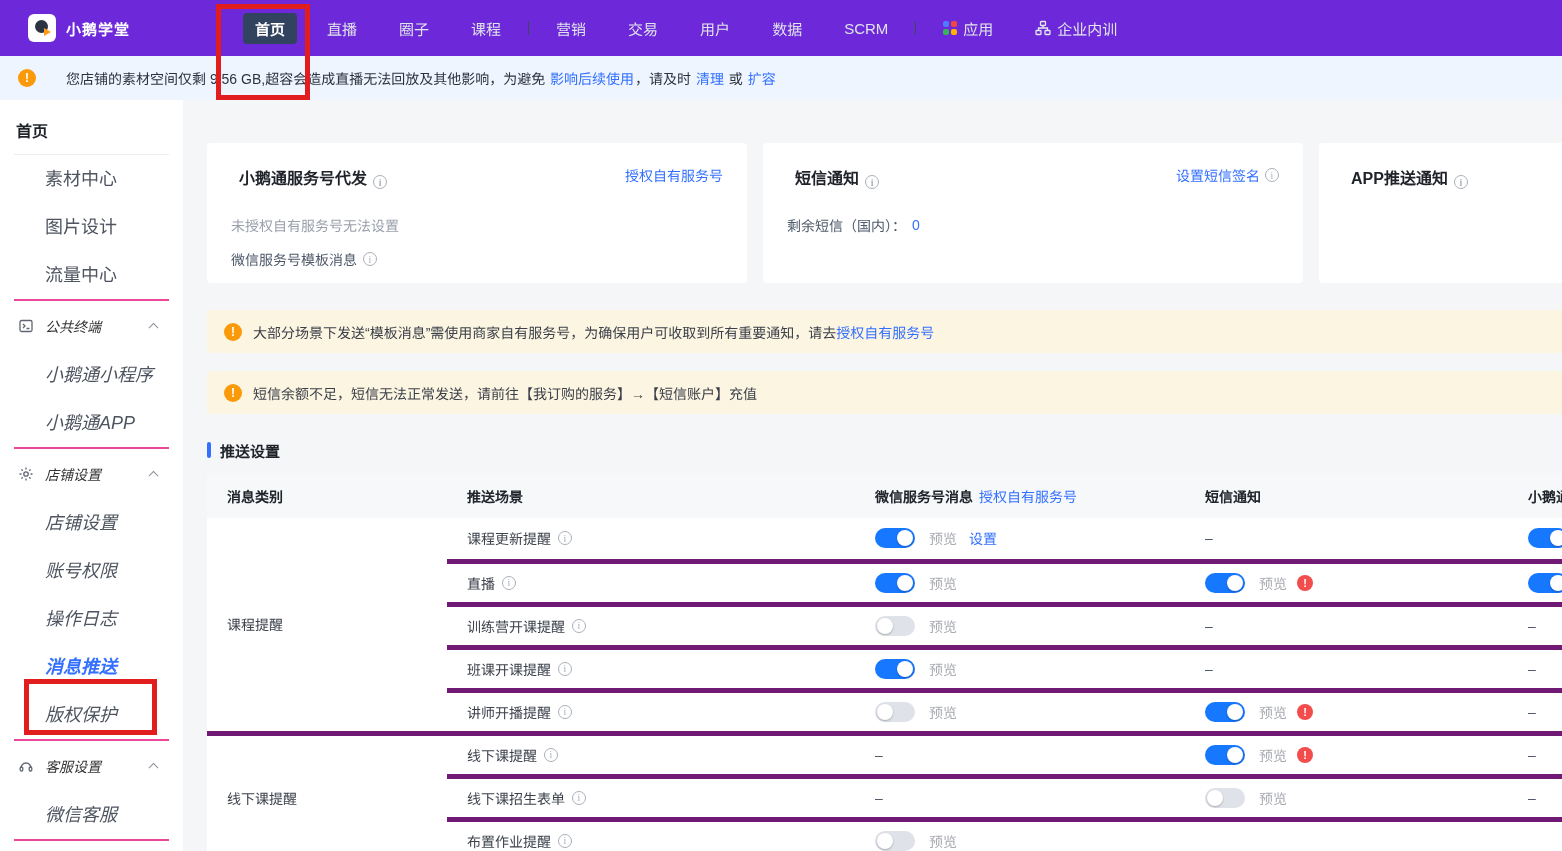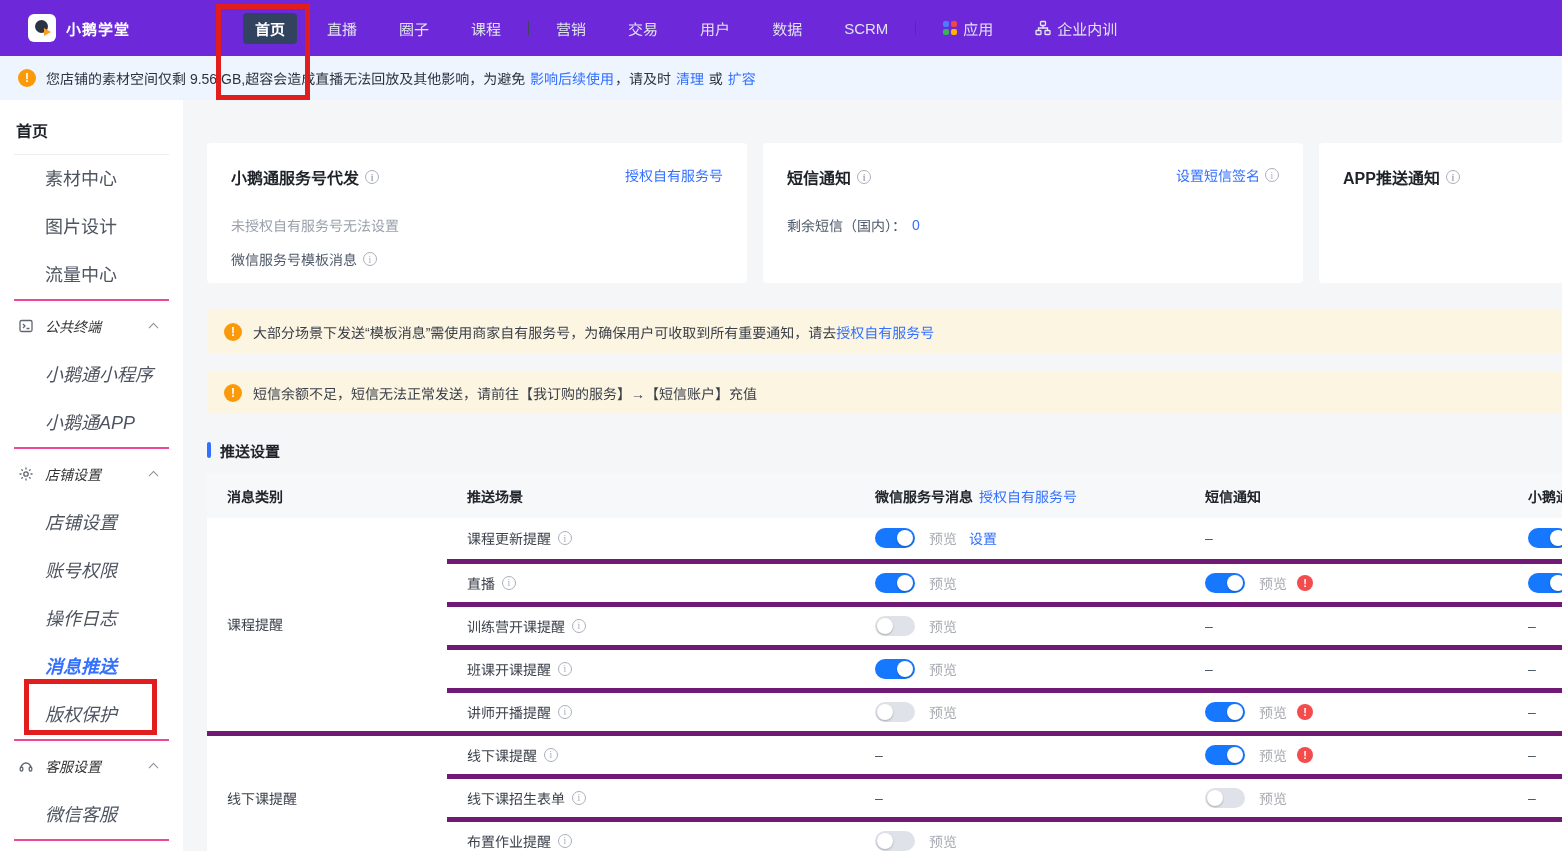--- a/index.html
+++ b/index.html
@@ -31,21 +31,21 @@
   .app-grid i:nth-child(1){background:#4d7dff;}
   .app-grid i:nth-child(2){background:#f0483e;}
   .app-grid i:nth-child(3){background:#35b558;}
   .app-grid i:nth-child(4){background:#ffb400;}
   .nav-svg{display:inline-flex;color:#e6e9f0;}
 
   
   .storage-bar{height:44px;background:#eef5ff;display:flex;align-items:center;padding:0 18px;gap:10px;}
   .warn-ic{width:18px;height:18px;border-radius:50%;background:var(--warn);color:#fff;display:inline-flex;align-items:center;justify-content:center;font-weight:700;font-size:12px;flex:0 0 18px;}
   .warn-ic::after{content:"!";}
-  .sb-text{color:#2b3340;}
+  .sb-text{color:#2b3340;margin-left:20px;}
   .sb-text .lnk{margin:0 1px;}
 
   
   .page{display:flex;height:751px;}
   .sidebar{width:183px;flex:0 0 183px;background:#fff;overflow:hidden;}
   .main{flex:1;background:#f4f6f8;padding:43px 0 0 24px;overflow:hidden;position:relative;}
 
   
   .side-title{margin:0 14px;padding:18px 2px 12px;font-size:16px;font-weight:700;color:#1f2329;border-bottom:1px solid #ececec;cursor:pointer;}
   .side-items{margin:0 14px;}
@@ -53,21 +53,21 @@
   .side-item.active{color:var(--accent);font-weight:700;}
   .side-group{margin:0 14px;border-top:2px solid #ec4899;font-style:italic;}
   .group-hd{position:relative;height:50px;display:flex;align-items:center;gap:11px;padding-left:4px;color:#333;cursor:pointer;}
   .gic{display:inline-flex;color:#5f6672;}
   .chev{position:absolute;right:12px;top:50%;width:7px;height:7px;border-top:1.5px solid #8a9099;border-left:1.5px solid #8a9099;transform:translateY(-25%) rotate(45deg);}
 
   
   .cards{display:flex;gap:16px;width:1652px;}
   .card{flex:0 0 540px;height:140px;background:#fff;border-radius:4px;padding:22px 24px;}
   .card-hd{display:flex;justify-content:space-between;align-items:flex-start;margin-bottom:26px;}
-  .card-title{font-size:16px;font-weight:700;color:#1f2329;display:inline-flex;align-items:center;gap:6px;}
+  .card-title{font-size:16px;font-weight:700;color:#1f2329;display:inline-flex;align-items:flex-end;gap:6px;margin-left:8px;}
   .card-act{font-size:14px;display:inline-flex;align-items:center;gap:5px;}
   .card-line{color:#4e5969;display:flex;align-items:center;gap:6px;margin-bottom:14px;}
   .card-sub{color:#9aa0ab;}
   .info{width:14px;height:14px;border-radius:50%;border:1px solid #aab0ba;color:#aab0ba;display:inline-flex;align-items:center;justify-content:center;font-size:10px;font-family:"Liberation Serif","DejaVu Serif",serif;flex:0 0 14px;cursor:pointer;}
   .info::after{content:"i";}
 
   
   .warn-banner{width:1541px;height:43px;background:#fcf5e2;border-radius:4px;display:flex;align-items:center;gap:11px;padding:0 17px;color:#3a3f48;}
   .warn-banner.first{margin-top:27px;}
   .warn-banner + .warn-banner{margin-top:18px;}

